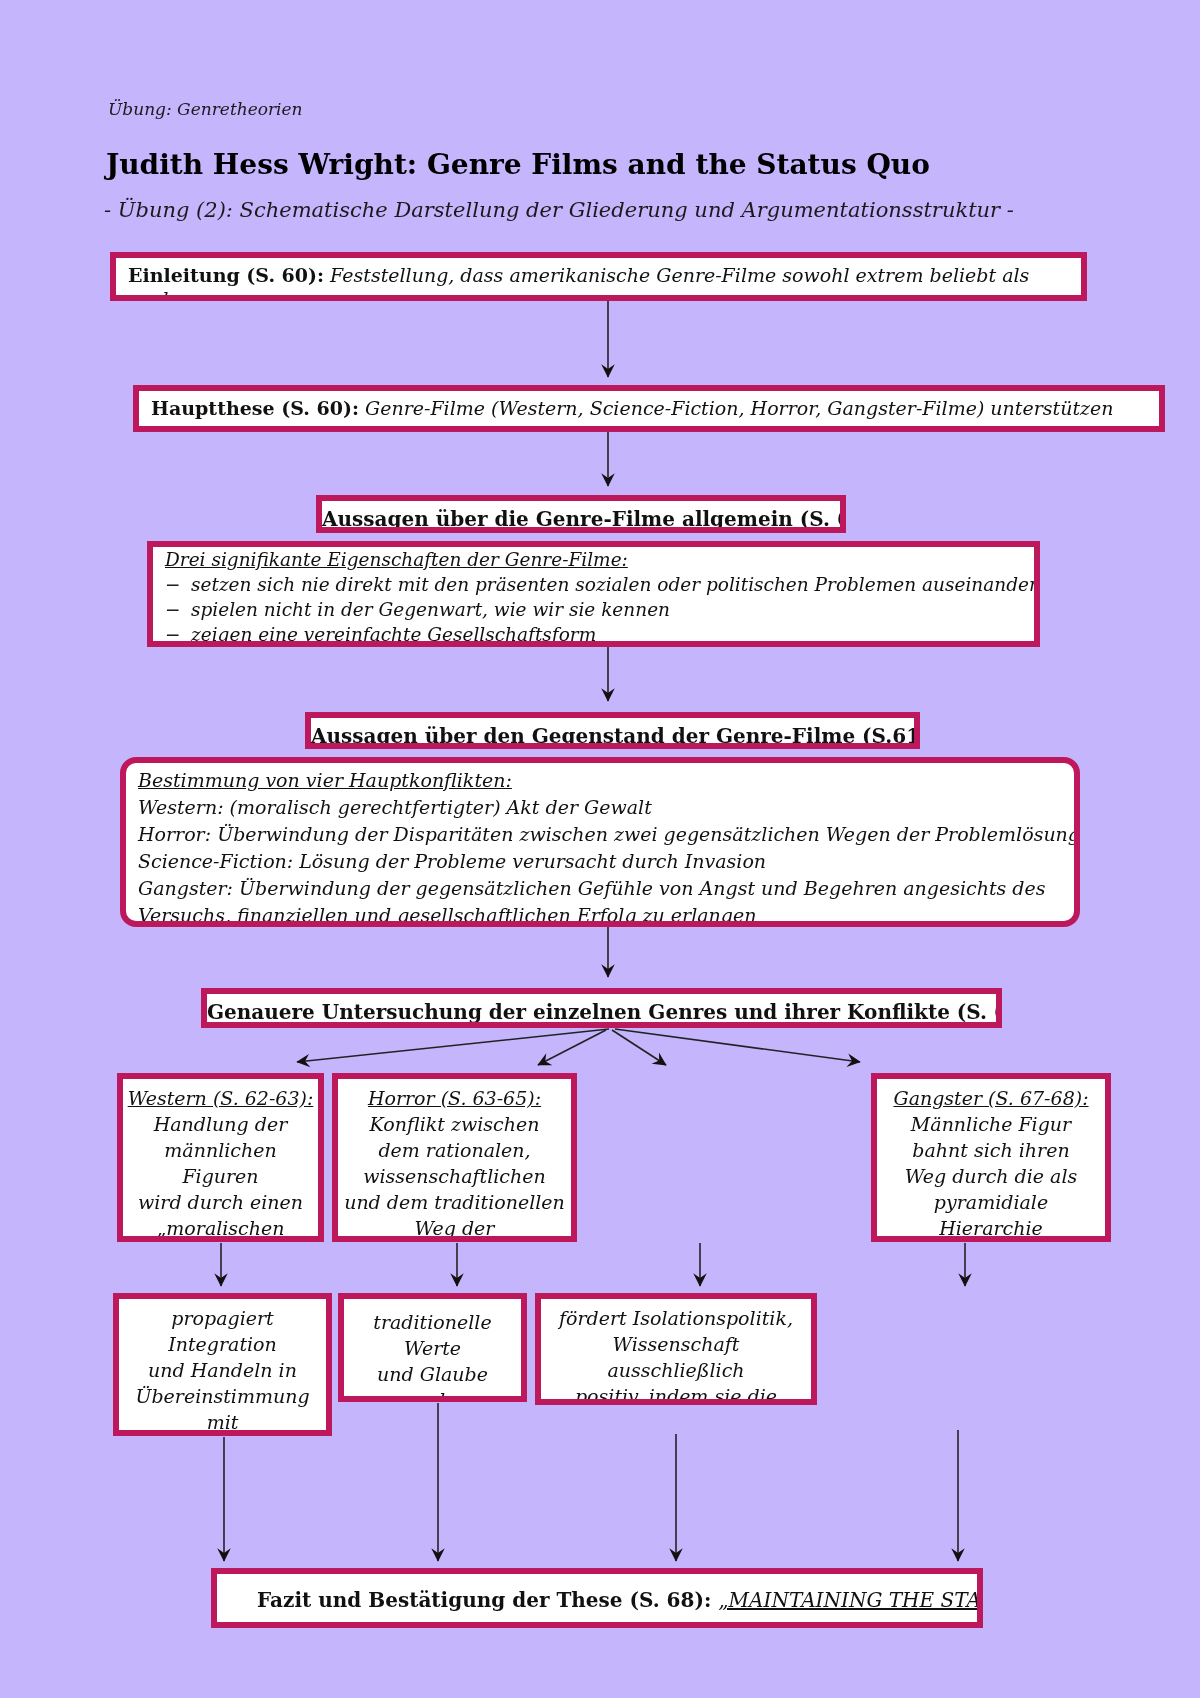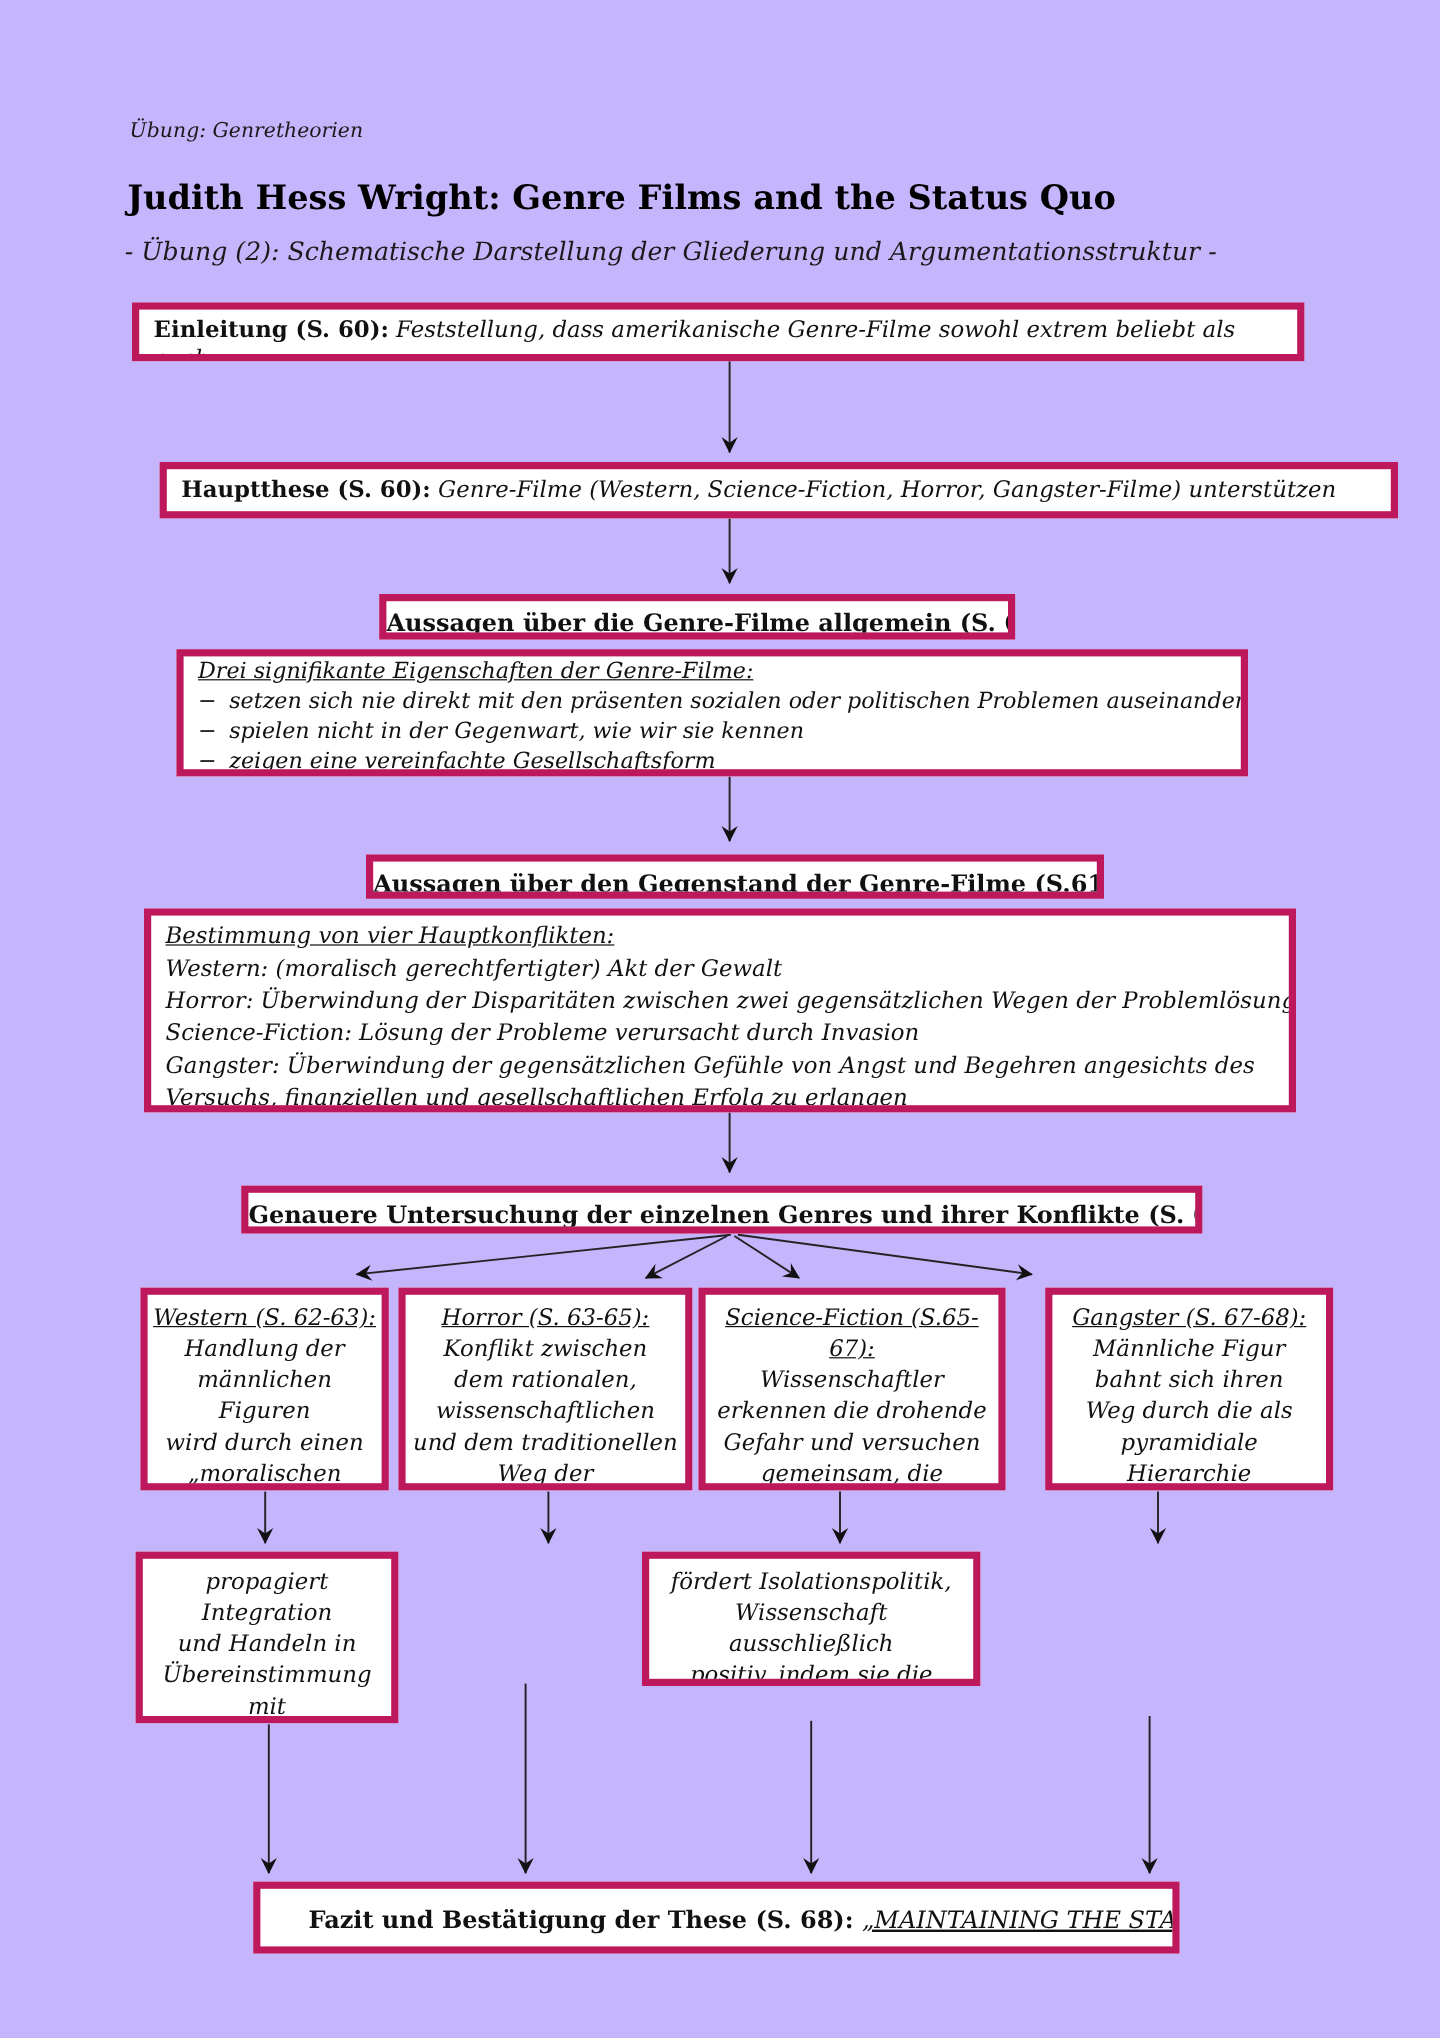--- a/index.html
+++ b/index.html
@@ -122,21 +122,21 @@
       <span>spielen nicht in der Gegenwart, wie wir sie kennen</span>
     </div>
     <div class="bullet-row">
       <span class="marker">−</span>
       <span>zeigen eine vereinfachte Gesellschaftsform</span>
     </div>
   </div>
 
   <div class="box hdrbox" style="left:305px;top:712px;width:615px;height:37px;">Aussagen über den Gegenstand der Genre-Filme (S.61-</div>
 
-  <div class="box biglistbox" style="left:120px;top:757px;width:960px;height:170px;">
+  <div class="box biglistbox" style="left:120px;top:757px;width:960px;height:170px;border-radius:16px;">
     <div class="heading">Bestimmung von vier Hauptkonflikten:</div>
     <div class="bline">Western: (moralisch gerechtfertigter) Akt der Gewalt</div>
     <div class="bline">Horror: Überwindung der Disparitäten zwischen zwei gegensätzlichen Wegen der Problemlösung</div>
     <div class="bline">Science-Fiction: Lösung der Probleme verursacht durch Invasion</div>
     <div class="bline">Gangster: Überwindung der gegensätzlichen Gefühle von Angst und Begehren angesichts des</div>
     <div class="bline">Versuchs, finanziellen und gesellschaftlichen Erfolg zu erlangen</div>
   </div>
 
   <div class="box hdrbox" style="left:201px;top:988px;width:801px;height:40px;">Genauere Untersuchung der einzelnen Genres und ihrer Konflikte (S. 62-</div>
 
@@ -151,46 +151,44 @@
 
   <div class="box genrebox" style="left:332px;top:1073px;width:245px;height:169px;">
     <div class="gheading">Horror (S. 63-65):</div>
     <div class="gline">Konflikt zwischen</div>
     <div class="gline">dem rationalen,</div>
     <div class="gline">wissenschaftlichen</div>
     <div class="gline">und dem traditionellen</div>
     <div class="gline">Weg der</div>
   </div>
 
-  <div class="box genrebox" style="left:582px;top:1073px;width:256px;height:169px;">
-    <div class="gheading">Science-Fiction (S.65-</div>
-    <div class="gheading">67):</div>
-    <div class="gline">Wissenschaftler</div>
-    <div class="gline">erkennen die drohende</div>
-    <div class="gline">Gefahr und versuchen</div>
-    <div class="gline">gemeinsam, die</div>
-  </div>
 
   <div class="box genrebox" style="left:871px;top:1073px;width:240px;height:169px;">
     <div class="gheading">Gangster (S. 67-68):</div>
     <div class="gline">Männliche Figur</div>
     <div class="gline">bahnt sich ihren</div>
     <div class="gline">Weg durch die als</div>
     <div class="gline">pyramidiale</div>
     <div class="gline">Hierarchie</div>
   </div>
 
   <div class="box effectbox" style="left:113px;top:1293px;width:219px;height:143px;">
     <div class="gline">propagiert</div>
     <div class="gline">Integration</div>
     <div class="gline">und Handeln in</div>
     <div class="gline">Übereinstimmung</div>
     <div class="gline">mit</div>
   </div>
 
+  <div class="box effectbox" style="left:338px;top:1293px;width:189px;height:109px;padding-top:10px;">
+    <div class="gline">traditionelle</div>
+    <div class="gline">Werte</div>
+    <div class="gline">und Glaube</div>
+    <div class="gline">werden</div>
+  </div>
 
   <div class="box effectbox" style="left:535px;top:1293px;width:282px;height:112px;">
     <div class="gline">fördert Isolationspolitik,</div>
     <div class="gline">Wissenschaft</div>
     <div class="gline">ausschließlich</div>
     <div class="gline">positiv, indem sie die</div>
     <div class="gline">existente Klassenstruktur</div>
   </div>
 
 

